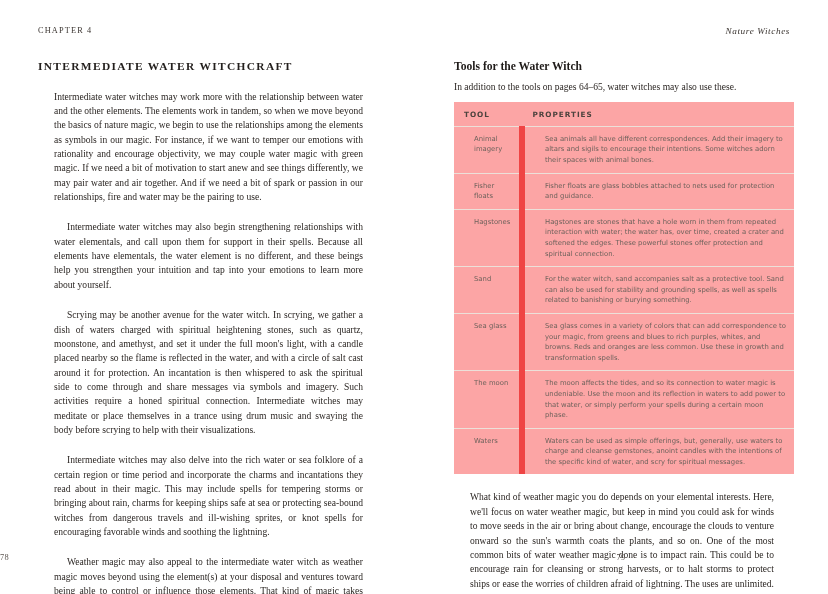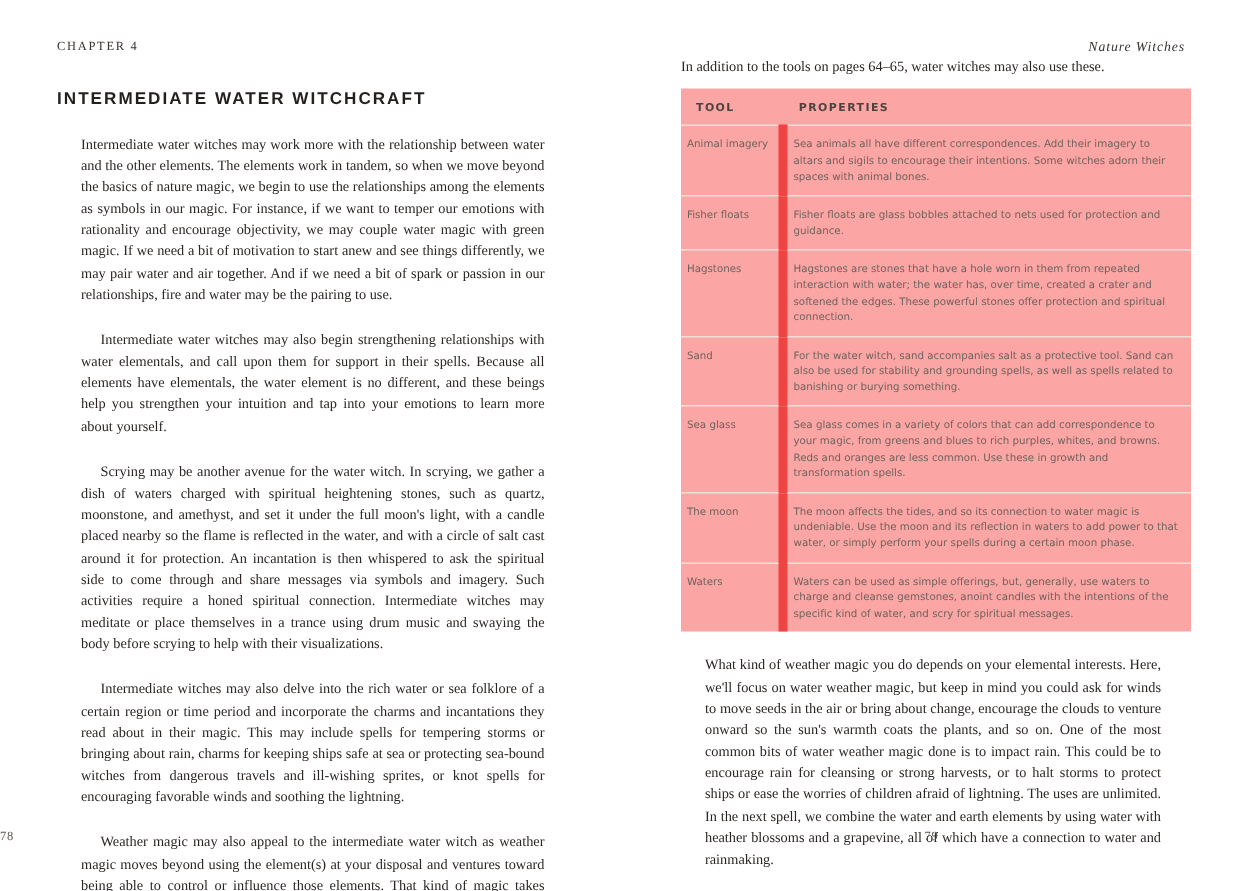--- a/index.html
+++ b/index.html
@@ -43,21 +43,21 @@
   .runhead-right {
     text-align: right;
     font-style: italic;
     letter-spacing: 0.6px;
     text-transform: none;
     font-size: 9.2px;
   }
 
   
   .sect-head {
-    font-family: Liberation Sans, sans-serif;
+    font-family: Liberation Serif, serif;
     font-size: 11.4px;
     font-weight: 700;
     letter-spacing: 1.35px;
     color: #231f1d;
     text-transform: uppercase;
     margin: 22px 0 7px 0;
     line-height: 1.2;
   }
   .sub-head {
     font-family: "Liberation Serif", serif;
@@ -100,21 +100,21 @@
     font-size: 7.3px;
     letter-spacing: 0.95px;
     font-weight: 700;
     color: #4d433e;
     text-transform: uppercase;
     padding: 8px 6px 7px 10px;
   }
   .tool-table td {
     font-size: 6.85px;
     line-height: 10.6px;
-    padding: 7px 8px 7px 4px;
+    padding: 7px 8px 7px 20px;
     border-top: 1px solid #ece0d9;
   }
   .tool-table col.c-tool { width: 68px; }
   .tool-table td.c-tool {
     padding-right: 4px;
     color: #6e625c;
   }
   .tool-table td.c-props { border-left: 6px solid #ef4444; margin-left: 40px; }
   .tool-table th.c-props { border-left: 1px solid transparent; }
 
@@ -147,20 +147,21 @@
     <p class="body">Intermediate witches may also delve into the rich water or sea folklore of a certain region or time period and incorporate the charms and incantations they read about in their magic. This may include spells for tempering storms or bringing about rain, charms for keeping ships safe at sea or protecting sea-bound witches from dangerous travels and ill-wishing sprites, or knot spells for encouraging favorable winds and soothing the lightning.</p>
     <p class="body">Weather magic may also appeal to the intermediate water witch as weather magic moves beyond using the element(s) at your disposal and ventures toward being able to control or influence those elements. That kind of magic takes special skill because it requires a relationship with the elementals that govern weather.</p>
 
     <div class="folio folio-left">78</div>
   </div>
 
   <div class="page page-right">
 
     <div class="runhead runhead-right">Nature Witches</div>
 
+    <h3 class="sub-head first">Tools for the Water Witch</h3>
 
     <p class="body lede">In addition to the tools on pages 64–65, water witches may also use these.</p>
 
     <table class="tool-table">
       <colgroup>
         <col class="c-tool">
           <col class="c-props">
       </colgroup>
       <thead>
         <tr>

